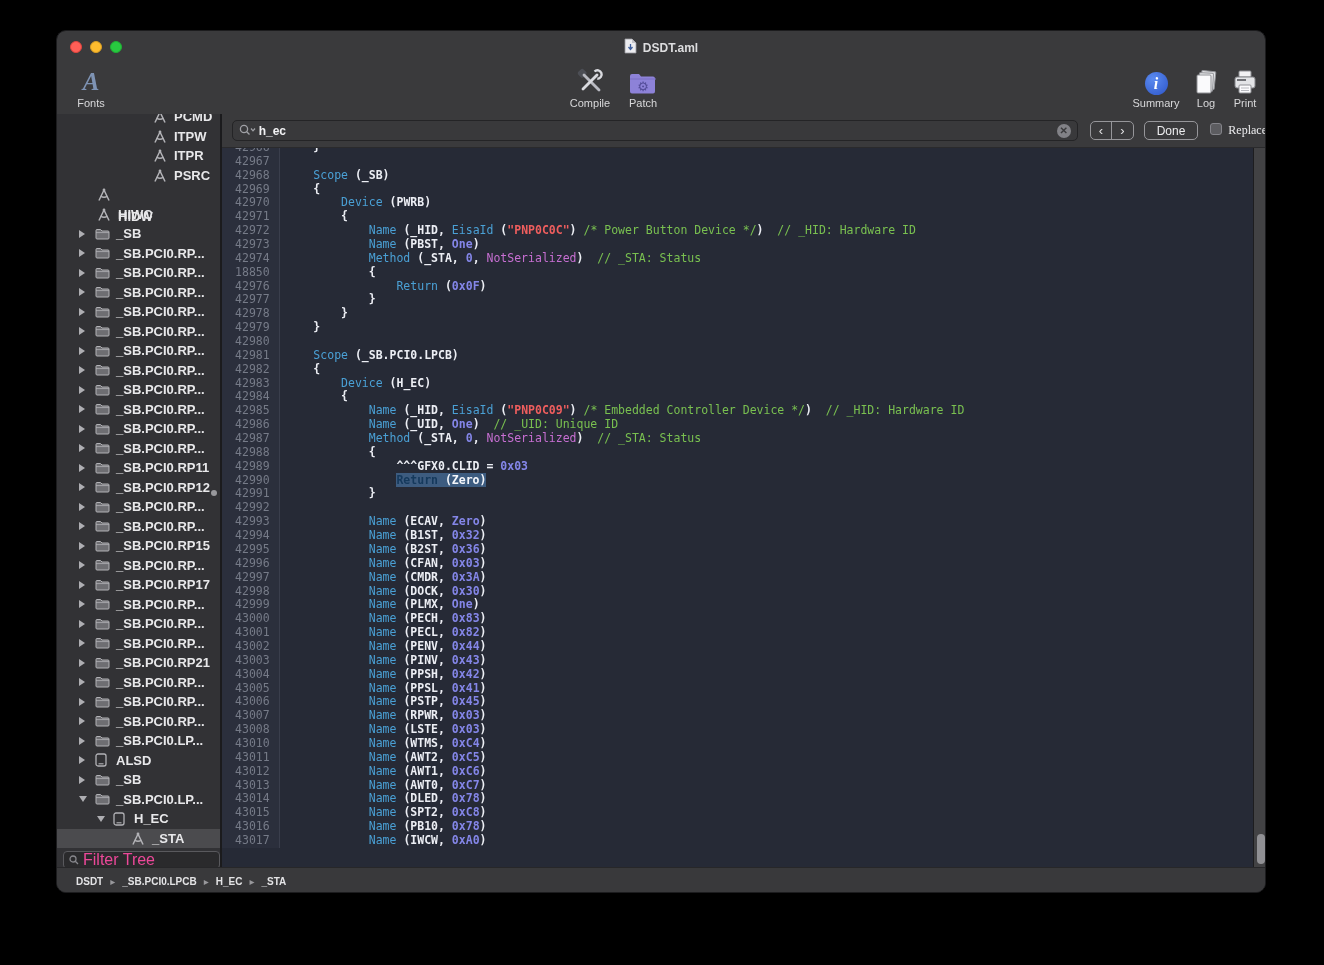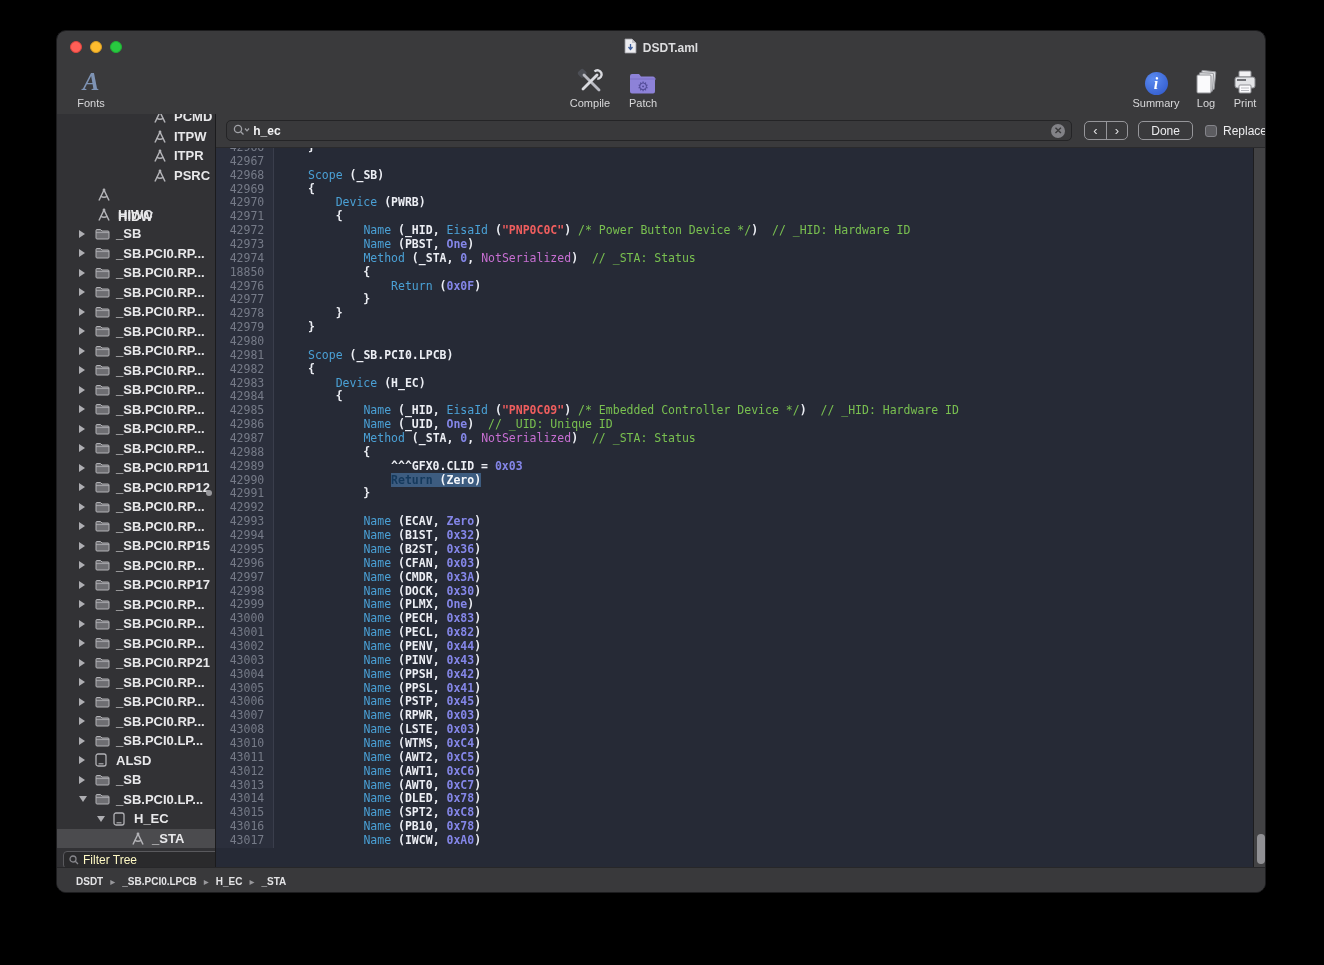--- a/index.html
+++ b/index.html
@@ -41,21 +41,21 @@
   .trow { position:relative; height:19.5px; display:flex; align-items:center; }
   .trow.sel { background:#4b4b4e; }
   .trow .disc { position:absolute; width:0; height:0; }
   .disc.r { border-left:6px solid #aeaeb2; border-top:4.5px solid transparent; border-bottom:4.5px solid transparent; }
   .disc.d { border-top:6px solid #aeaeb2; border-left:4.5px solid transparent; border-right:4.5px solid transparent; }
   .trow .ticon { position:absolute; display:flex; align-items:center; }
   .trow .tlabel { position:absolute; font-size:13px; font-weight:bold; color:#e8e8ea; white-space:nowrap; }
   .filter-field { position:absolute; left:6px; top:737px; width:157px; height:18px;
     background:#2a2a2c; border:1px solid #59595d; border-radius:4px;
     display:flex; align-items:center; gap:4px; padding:0 5px; }
-  .filter-field .ph { color:#fef9c3; font-size:12px; }
+  .filter-field .ph { color:#ec4899; font-size:16px; }
   .splitter { width:2px; background:#1b1b1d; position:relative; }
   .splitter-dot { position:absolute; left:-9px; top:376px; width:6px; height:6px;
     border-radius:50%; background:#98989c; }
 
   
   .editor { flex:1; display:flex; flex-direction:column; background:#262a36; }
   .findbar { height:34px; background:#3a3a3c; border-bottom:1px solid #2a2a2c;
     display:flex; align-items:center; padding-left:10px; position:relative; }
   .search-field { width:846px; height:21px; background:#39393b; border:1px solid #242426;
     border-radius:5px; display:flex; align-items:center; padding:0 6px; gap:3px; }
@@ -63,21 +63,21 @@
   .clear-btn { width:14px; height:14px; border-radius:50%; background:#828287;
     color:#3a3a3c; font-size:10px; line-height:14px; text-align:center; font-weight:bold; }
   .seg { margin-left:12px; width:44px; height:19px; border:1px solid #96969a; border-radius:5px;
     display:flex; }
   .seg .cell { flex:1; display:flex; align-items:center; justify-content:center;
     color:#e2e2e4; font-size:13px; line-height:1; }
   .seg .cell + .cell { border-left:1px solid #96969a; }
   .done-btn { margin-left:10px; height:19px; padding:0 12px; border:1px solid #96969a;
     border-radius:5px; background:transparent; color:#ececee; font-size:12px;
     display:flex; align-items:center; font-family:"Liberation Sans",sans-serif; }
-  .replace-wrap { margin-left:12px; display:flex; align-items:center; gap:6px; }
+  .replace-wrap { margin-left:12px; display:flex; align-items:flex-start; gap:6px;font-family:Liberation Serif, serif; }
   .checkbox { width:12px; height:12px; background:#5c5c60; border:1px solid #84848a; border-radius:3px; }
   .replace-label { color:#ececee; font-size:12px; }
 
   .code-row { flex:1; display:flex; overflow:hidden; }
   .code-scroll { position:relative; flex:1; overflow:hidden; }
   .code { position:absolute; left:0; top:-7px; width:100%;
     font-family:"DejaVu Sans Mono", monospace; font-size:11.5px; }
   .cl { display:flex; height:13.87px; line-height:13.87px; white-space:pre; }
   .cl .ln { flex:0 0 58px; background:#2b2f3c; border-right:1px solid #3a3e4c;
     color:#767b88; text-align:right; padding-right:9px; }

